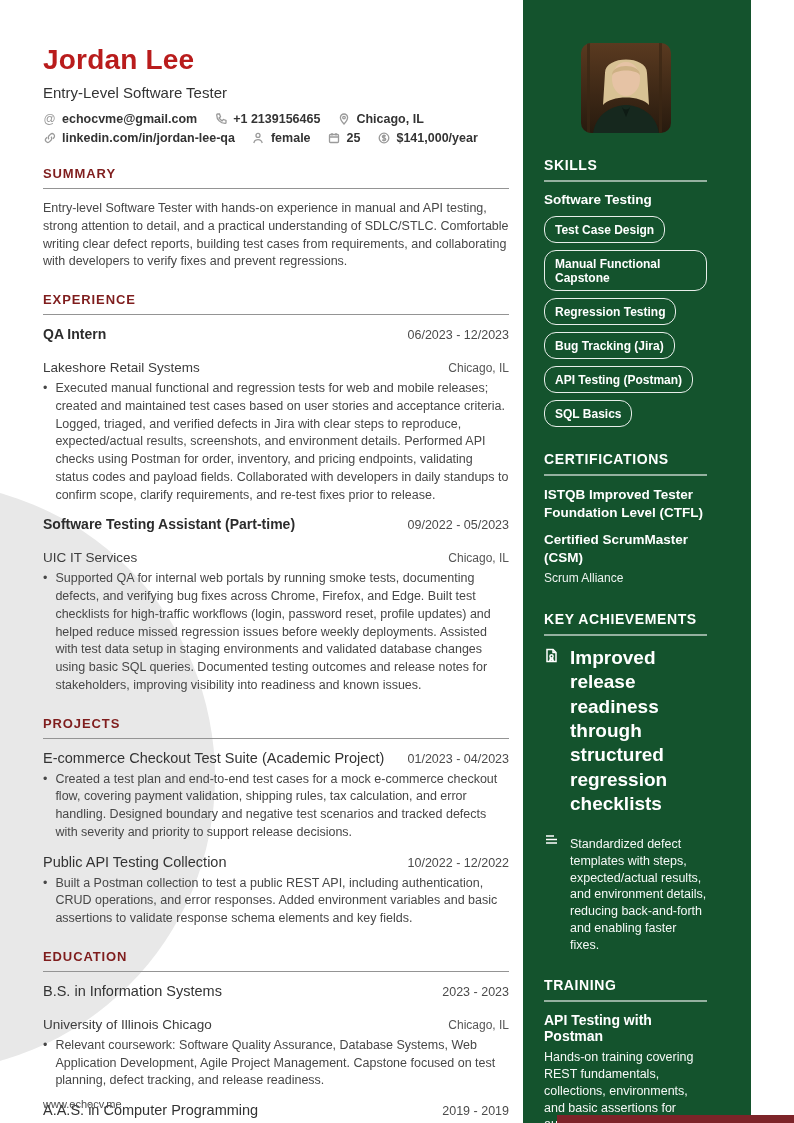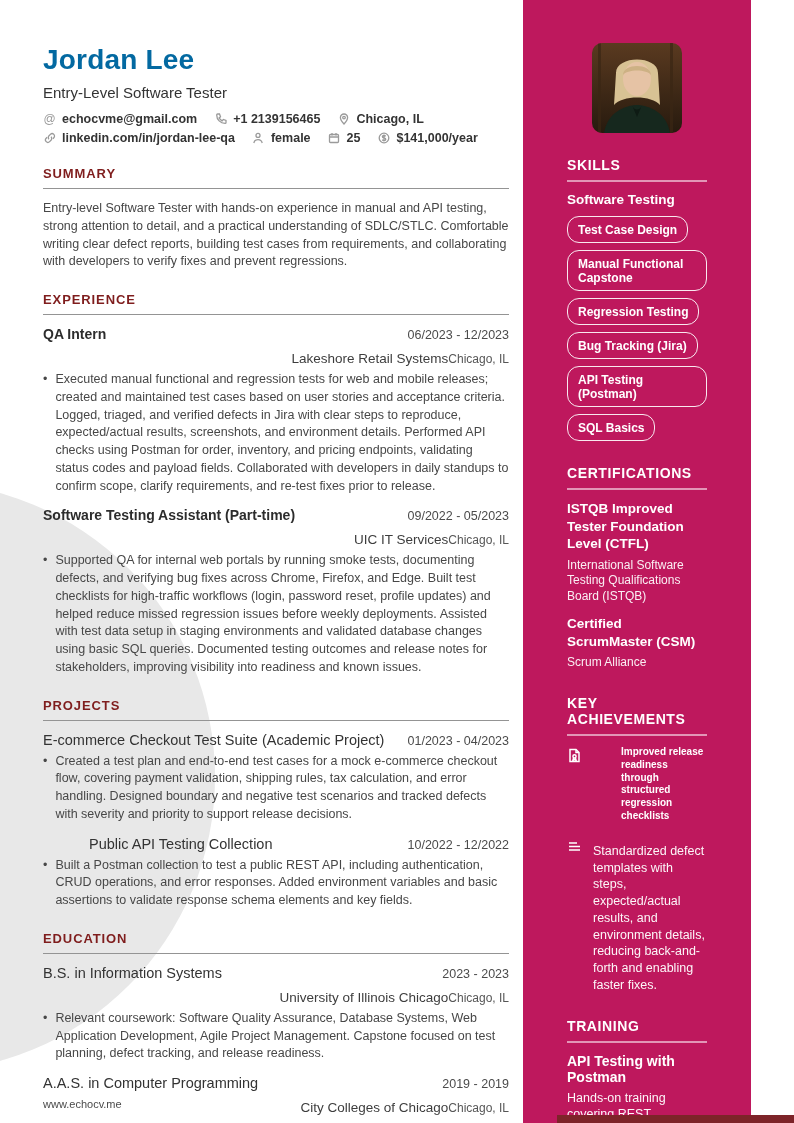--- a/index.html
+++ b/index.html
@@ -14,47 +14,47 @@
   
   .bg-circle {
     position:absolute; left:-375px; top:482px;
     width:590px; height:590px; border-radius:50%;
     background:#e8e8e8; z-index:0;
   }
   
   .left-col {
     position:absolute; left:43px; top:0; width:466px; z-index:1;
   }
-  .name { font-size:28px; font-weight:bold; color:#0369a1; margin-top:44px; letter-spacing:0.2px; }
+  .name { font-size:28px; font-weight:bold; color:#b91c1c; margin-top:44px; letter-spacing:0.2px; }
   .subtitle { font-size:15px; color:#333; margin-top:8px; }
   .contact-rows { margin-top:11px; }
   .contact-row { display:flex; align-items:center; gap:17px; margin-top:5px; flex-wrap:wrap; }
   .contact-item { display:flex; align-items:center; gap:6px; }
   .contact-item .txt { font-size:12.5px; font-weight:bold; color:#343434; }
   .cicon { width:13px; height:13px; display:inline-flex; align-items:center; justify-content:center; color:#9a9a9a; font-size:12px; }
   .cicon svg { width:12px; height:12px; stroke:#9a9a9a; fill:none; stroke-width:1.3; }
   .section { margin-top:21px; }
   .sec-head { font-size:13px; font-weight:bold; letter-spacing:0.9px; color:#7f1d1d; }
   .sec-rule { border:none; border-top:1.5px solid #949494; margin:7px 0 11px 0; }
   .body-text { font-size:12.5px; line-height:1.42; color:#474747; }
   .entry { margin-bottom:12px; }
   .entry-row { display:flex; justify-content:space-between; align-items:flex-end; }
   .entry-title { font-size:14px; font-weight:bold; color:#2c2c2c; }
   .entry-dates { font-size:12.5px; color:#4b4b4b; white-space:nowrap; }
-  .entry-sub { display:flex; justify-content:flex-end; align-items:baseline; margin-top:9px; }
+  .entry-sub { display:flex; justify-content:space-between; align-items:baseline; margin-top:18px; }
   .entry-company { font-size:13.5px; color:#3d3d3d; }
   .entry-loc { font-size:12px; color:#565656; }
   .bullet { display:flex; gap:8px; margin-top:5px; }
   .bullet .dot { font-size:12.5px; line-height:1.42; color:#474747; }
   .footer-url { position:absolute; left:43px; top:1098px; font-size:11px; color:#4a4a4a; z-index:2; }
   
   .sidebar {
     position:absolute; left:523px; top:0; width:228px; height:1123px;
-    background:#be185d; z-index:1; color:#fff;
-    padding:0 44px 0 44px;
+    background:#14532d; z-index:1; color:#fff;
+    padding:0 44px 0 21px;
   }
   .avatar {
     width:90px; height:90px; border-radius:10px; overflow:hidden;
     margin:43px auto 0 auto; display:block;
   }
   .sb-section { margin-top:24px; }
   .sb-head { font-size:14px; font-weight:bold; letter-spacing:0.6px; color:#fff; }
   .sb-rule { border:none; border-top:2px solid rgba(255,255,255,0.55); margin:7px 0 10px 0; }
   .skill-group { font-size:13.5px; font-weight:bold; margin-bottom:9px; }
   .tag {
@@ -62,21 +62,21 @@
     border:1px solid rgba(255,255,255,0.9);
     padding:6px 10px 5px 10px; margin-bottom:7px;
     font-size:12px; font-weight:bold; color:#fff; border-radius:12px;
   }
   .cert-item { margin-bottom:10px; }
   .cert-title { font-size:13.5px; font-weight:bold; line-height:1.3; }
   .cert-issuer { font-size:12px; color:rgba(255,255,255,0.93); line-height:1.32; margin-top:5px; }
   .ach-item { display:flex; gap:10px; margin-bottom:14px; }
   .ach-icon { width:16px; flex:0 0 16px; padding-top:2px; }
   .ach-icon svg { width:15px; height:15px; stroke:#fff; fill:none; stroke-width:1.5; }
-  .ach-title { font-size:10px; font-weight:bold; line-height:1.28;margin-left:28px; }
+  .ach-title { font-size:19px; font-weight:bold; line-height:1.28; }
   .ach-text { font-size:12.5px; line-height:1.34; margin-top:6px; color:rgba(255,255,255,0.96); }
   .train-item { margin-bottom:10px; }
   .train-title { font-size:14px; font-weight:bold; }
   .train-text { font-size:12.5px; line-height:1.34; margin-top:5px; color:rgba(255,255,255,0.96); }
   .bottom-accent {
     position:absolute; left:557px; bottom:0; width:237px; height:8px;
     background:#7d2429; z-index:3;
   }
 </style>
 </head>
@@ -204,21 +204,21 @@
         <span class="entry-dates">01/2023 - 04/2023</span>
       </div>
       <div class="bullet">
         <span class="dot">•</span>
         <span class="body-text">Created a test plan and end-to-end test cases for a mock e-commerce checkout flow, covering payment validation, shipping rules, tax calculation, and error handling. Designed boundary and negative test scenarios and tracked defects with severity and priority to support release decisions.</span>
       </div>
     </div>
 
     <div class="entry">
       <div class="entry-row">
-        <span class="entry-title" style="font-weight:normal; font-size:14.5px; color:#333;margin-left:46px;">Public API Testing Collection</span>
+        <span class="entry-title" style="font-weight:normal; font-size:14.5px; color:#333;">Public API Testing Collection</span>
         <span class="entry-dates">10/2022 - 12/2022</span>
       </div>
       <div class="bullet">
         <span class="dot">•</span>
         <span class="body-text">Built a Postman collection to test a public REST API, including authentication, CRUD operations, and error responses. Added environment variables and basic assertions to validate response schema elements and key fields.</span>
       </div>
     </div>
   </div>
 
   <div class="section">
@@ -293,21 +293,20 @@
       <span class="tag">API Testing (Postman)</span>
       <span class="tag">SQL Basics</span>
     </div>
   </div>
 
   <div class="sb-section">
     <div class="sb-head">CERTIFICATIONS</div>
     <hr class="sb-rule">
     <div class="cert-item">
       <div class="cert-title">ISTQB Improved Tester Foundation Level (CTFL)</div>
-      <div class="cert-issuer">International Software Testing Qualifications Board (ISTQB)</div>
     </div>
     <div class="cert-item">
       <div class="cert-title">Certified ScrumMaster (CSM)</div>
       <div class="cert-issuer">Scrum Alliance</div>
     </div>
   </div>
 
   <div class="sb-section">
     <div class="sb-head">KEY ACHIEVEMENTS</div>
     <hr class="sb-rule">

